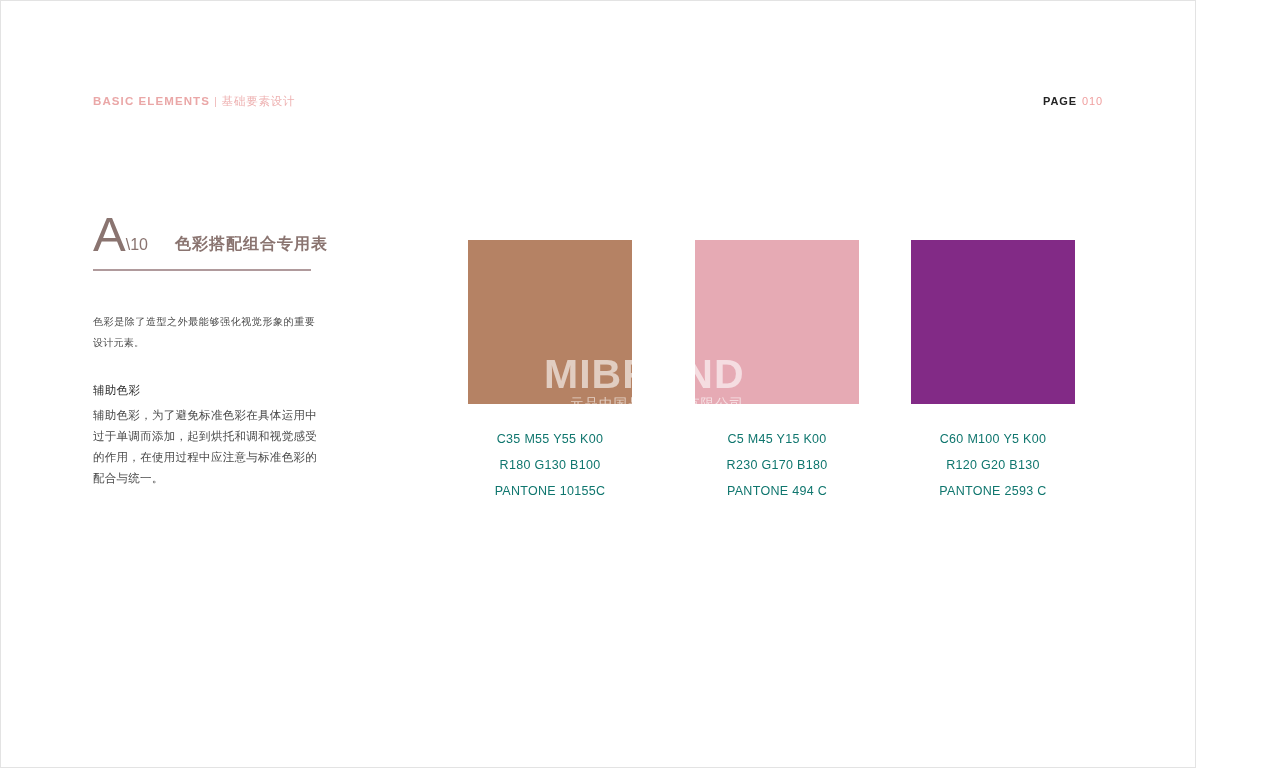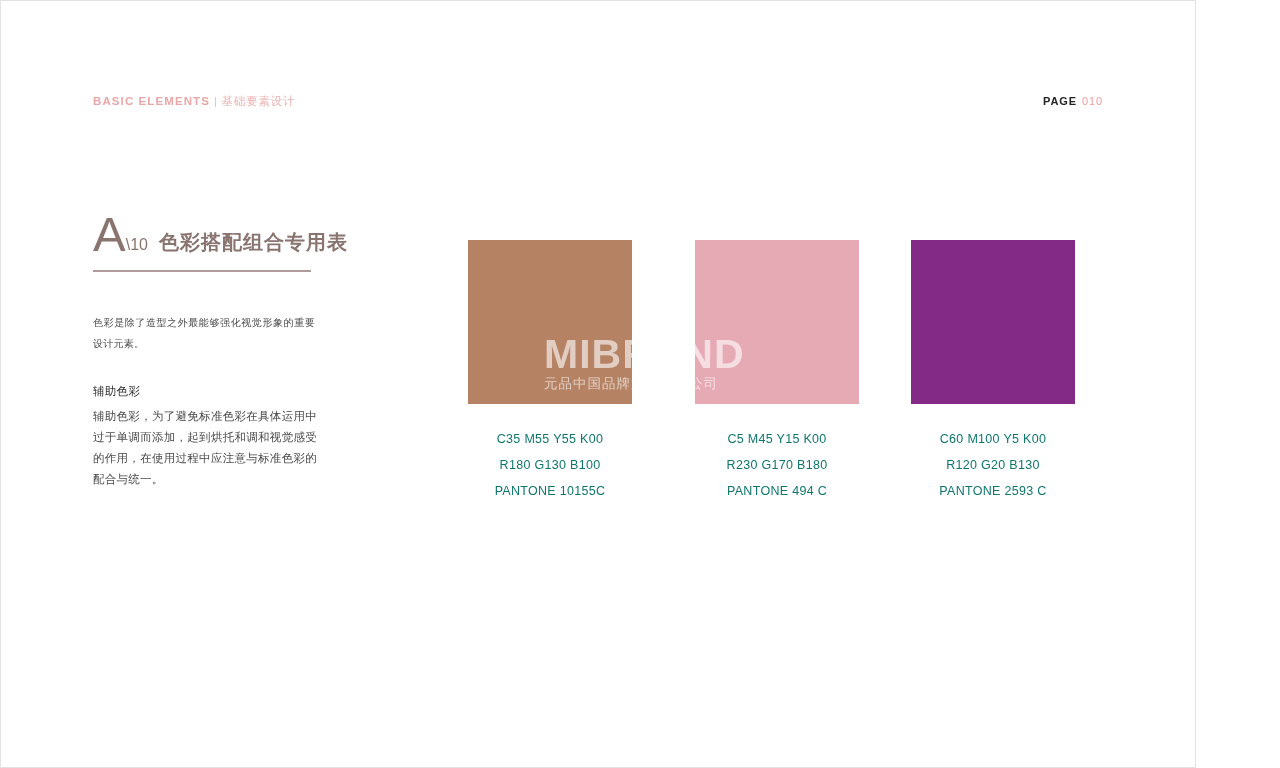--- a/index.html
+++ b/index.html
@@ -92,25 +92,25 @@
   .title-num {
     font-size: 16px;
     font-weight: 400;
     color: #8a7470;
     letter-spacing: 0px;
     margin-left: 0px;
     position: relative;
     top: -1px;
   }
   .title-cn {
-    font-size: 20px;
+    font-size: 16px;
     font-weight: bold;
     color: #8a7470;
     letter-spacing: 1px;
-    margin-left: 11px;
+    margin-left: 27px;
     position: relative;
     top: -2px;
   }
   .title-rule {
     width: 218px;
     height: 2px;
     background: #b09a9c;
     margin-top: 12px;
   }
 
@@ -172,25 +172,25 @@
     color: #0f766e;
     line-height: 26px;
     letter-spacing: 0.3px;
     white-space: nowrap;
   }
 
   
   .watermark {
     position: absolute;
     left: 543px;
-    top: 332px;
+    top: 352px;
     width: 200px;
     pointer-events: none;
     user-select: none;
-    text-align: left;
+    text-align: right;
   }
   .wm-main {
     font-size: 41px;
     font-weight: bold;
     letter-spacing: 1px;
     line-height: 42px;
     color: rgba(255,255,255,0.60);
     text-shadow: 0 0 0 rgba(0,0,0,0);
   }
   .wm-sub {

